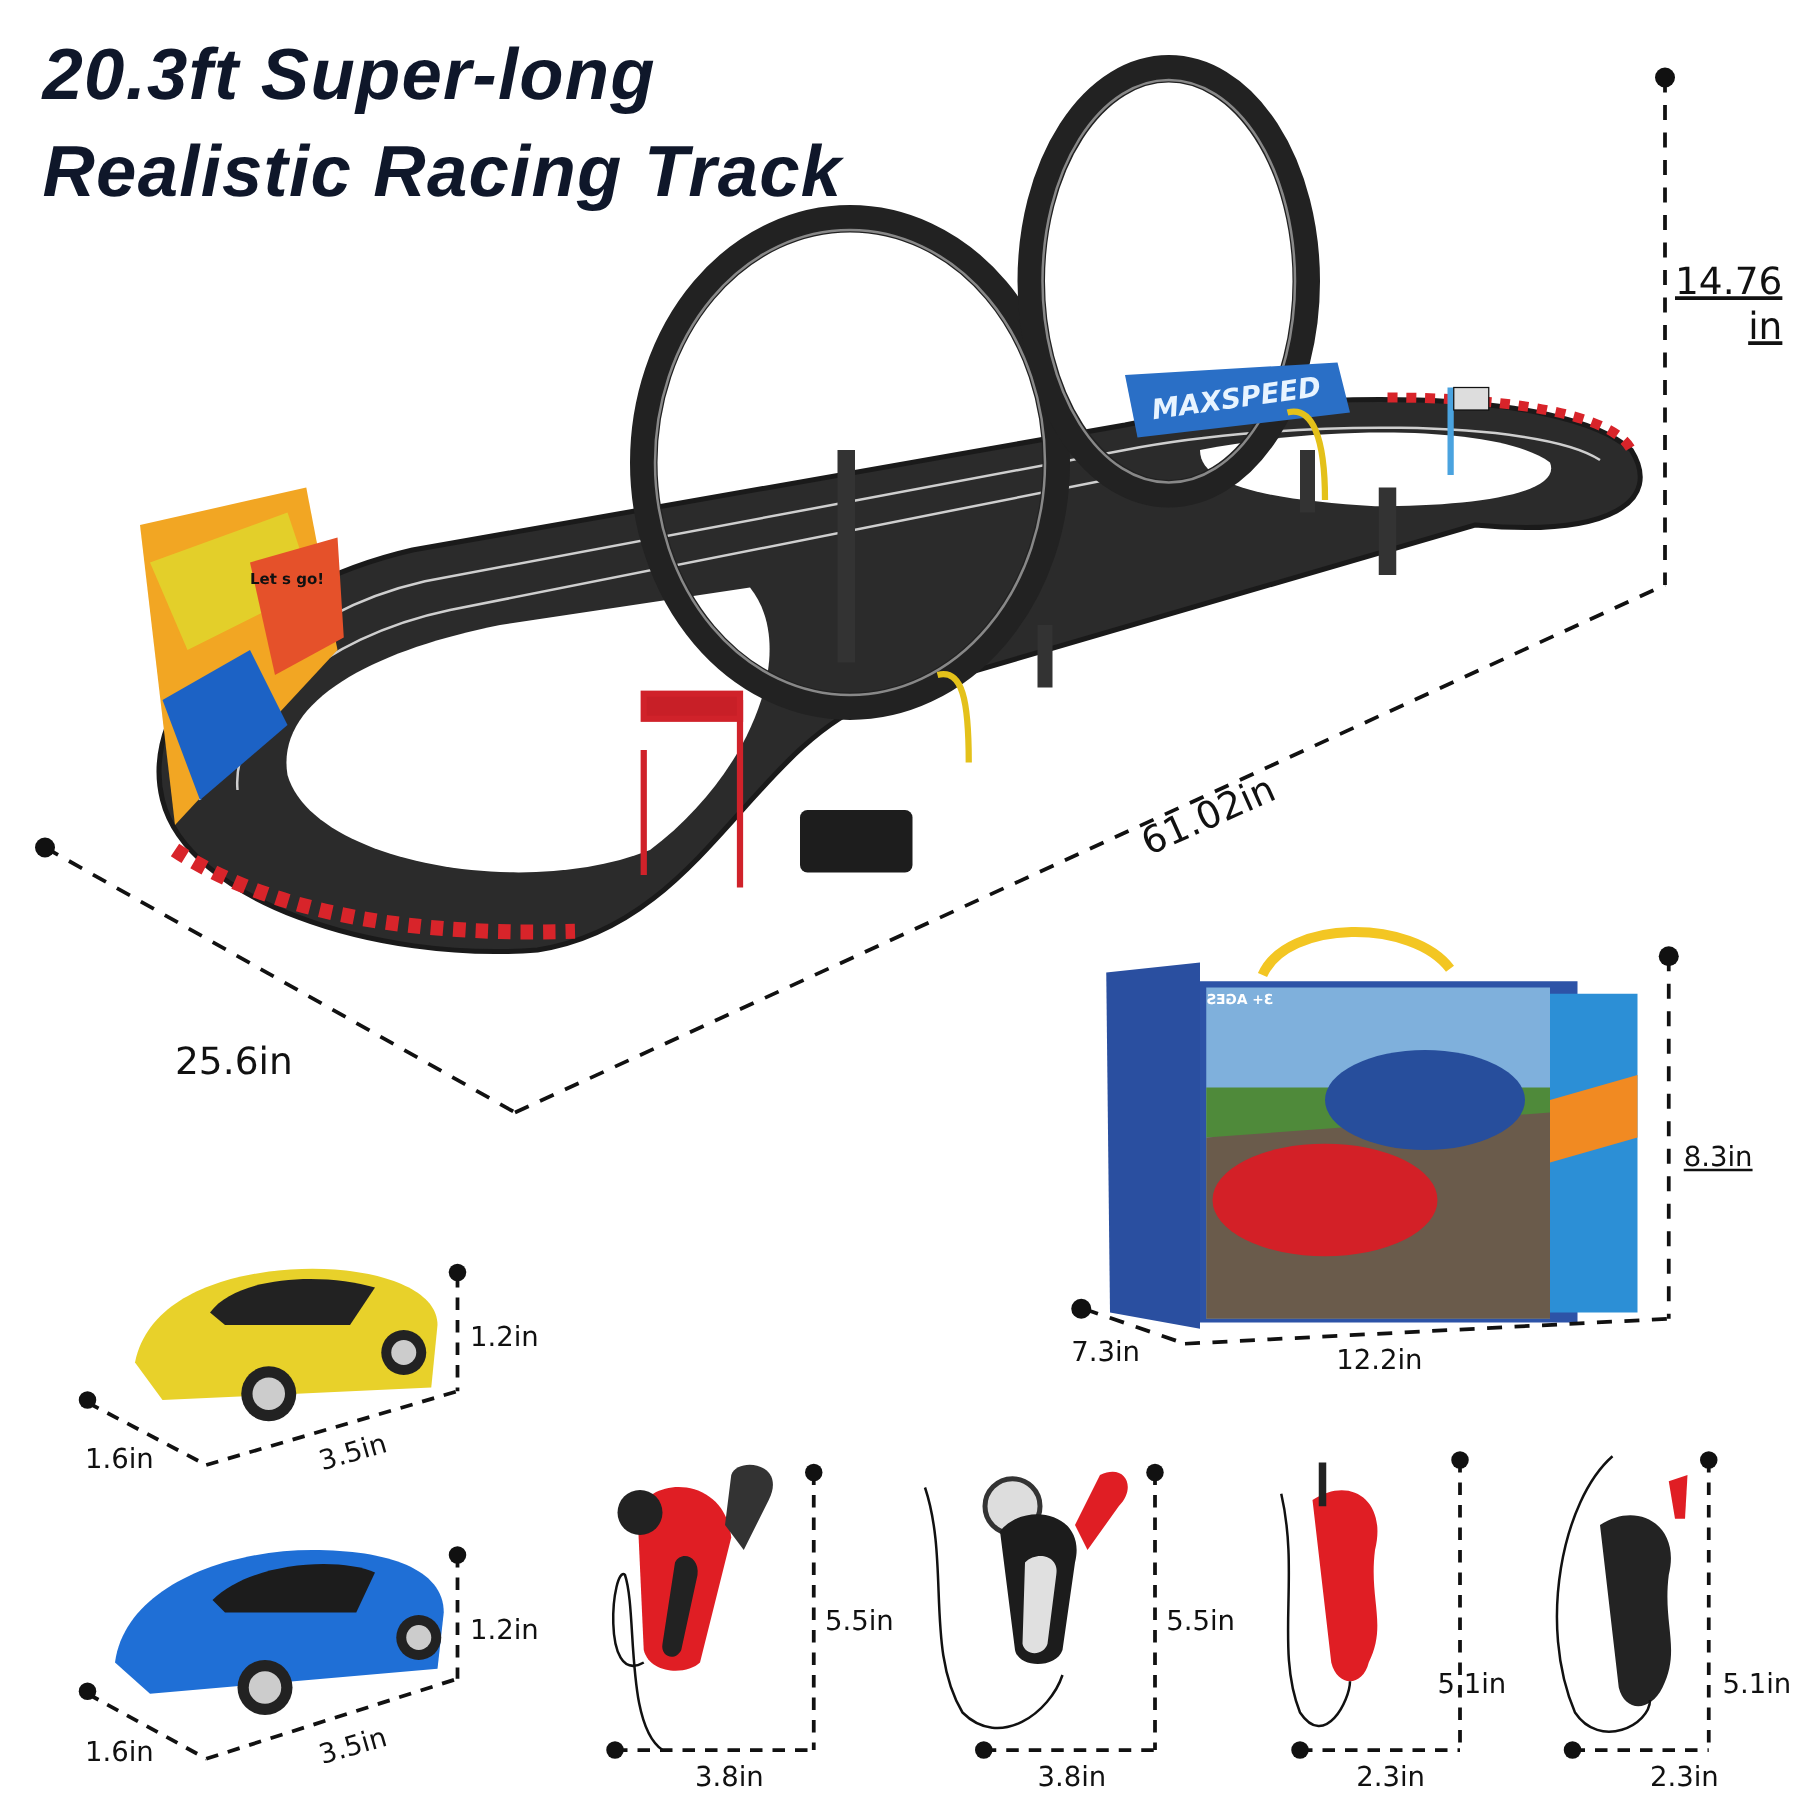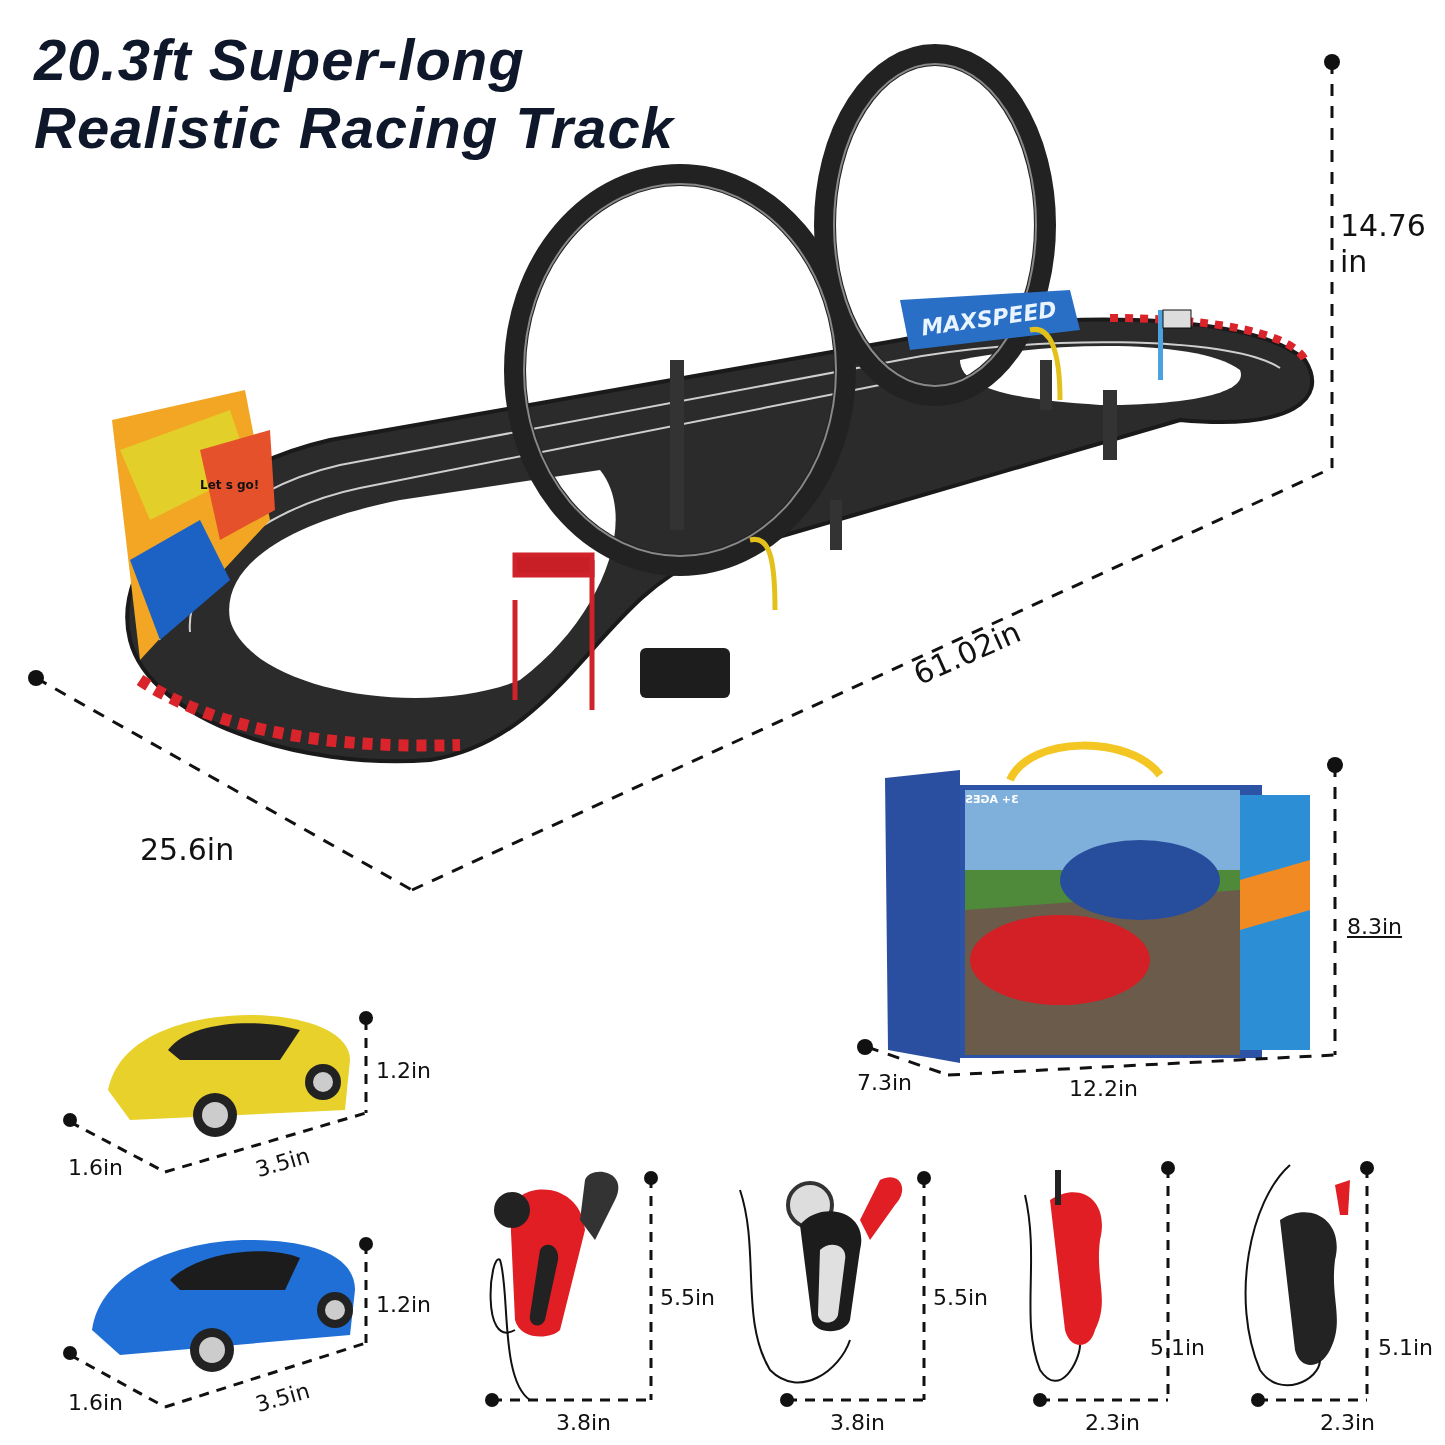--- a/index.html
+++ b/index.html
@@ -10,21 +10,21 @@
            color: #0f172a; font-size: 58px; line-height: 64px; letter-spacing: 1px; }
   .dim { font-family: "DejaVu Sans", sans-serif; font-size: 27px; color: #111; white-space: nowrap; }
   .dim-sm { font-size: 22px; }
   svg.layer { position: absolute; left: 0; top: 0; }
 </style>
 </head>
 <body>
 
 <div class="abs title" style="left:34px; top:28px;">
   <div>20.3ft Super-long</div>
-  <div style="margin-top:4px;text-align:center;">Realistic Racing Track</div>
+  <div style="margin-top:14px;text-align:center;">Realistic Racing Track</div>
 </div>
 
 <svg class="layer" width="1445" height="1445" viewBox="0 0 1445 1445">
 
   <g stroke="#111" stroke-width="3" stroke-dasharray="12 10" fill="none">
     <line x1="1332" y1="62" x2="1332" y2="468"></line>
     <line x1="36" y1="678" x2="412" y2="890"></line>
     <line x1="412" y1="890" x2="1332" y2="468"></line>
   </g>
   <circle cx="1332" cy="62" r="8" fill="#111"></circle>
@@ -171,29 +171,29 @@
   <circle cx="651" cy="1178" r="7" fill="#111"></circle>
     <circle cx="492" cy="1400" r="7" fill="#111"></circle>
   <circle cx="924" cy="1178" r="7" fill="#111"></circle>
     <circle cx="787" cy="1400" r="7" fill="#111"></circle>
   <circle cx="1168" cy="1168" r="7" fill="#111"></circle>
     <circle cx="1040" cy="1400" r="7" fill="#111"></circle>
   <circle cx="1367" cy="1168" r="7" fill="#111"></circle>
     <circle cx="1258" cy="1400" r="7" fill="#111"></circle>
 </svg>
 
-<div class="abs dim" style="left:1340px; top:208px; text-align:left; line-height:36px; font-size:30px;">
+<div class="abs dim" style="left:1340px; top:208px; text-align:right; line-height:36px; font-size:30px;text-decoration:underline;">
   <div>14.76</div>
   <div>in</div>
 </div>
 <div class="abs dim" style="left:908px; top:660px; font-size:30px; transform:rotate(-24deg); transform-origin:left top;">61.02in</div>
 <div class="abs dim" style="left:140px; top:815px; font-size:30px;margin-top:17px;">25.6in</div>
 
 <div class="abs" style="left:120px; top:470px; width:130px; font-size:11px; font-weight:bold; color:#3a2a00; transform:rotate(-60deg); transform-origin:left top; opacity:0;">SUPER RACING CRAZY SPEED</div>
-<div class="abs" style="left:200px; top:478px; font-size:12px; font-weight:bold; color:#111;">Let s go!</div>
+<div class="abs" style="left:200px; top:456px; font-size:12px; font-weight:bold; color:#111;">Let s go!</div>
 
 <div class="abs" style="left:965px; top:793px; font-size:11px; color:#fff; font-weight:bold; transform:scaleX(-1);">3+ AGES</div>
 <div class="abs dim dim-sm" style="left:1347px; top:914px;text-decoration:underline;">8.3in</div>
 <div class="abs dim dim-sm" style="left:1069px; top:1076px;">12.2in</div>
 <div class="abs dim dim-sm" style="left:857px; top:1070px;">7.3in</div>
 
 <div class="abs dim dim-sm" style="left:376px; top:1058px;">1.2in</div>
 <div class="abs dim dim-sm" style="left:68px; top:1155px;">1.6in</div>
 <div class="abs dim dim-sm" style="left:255px; top:1150px; transform:rotate(-16deg);">3.5in</div>
 

